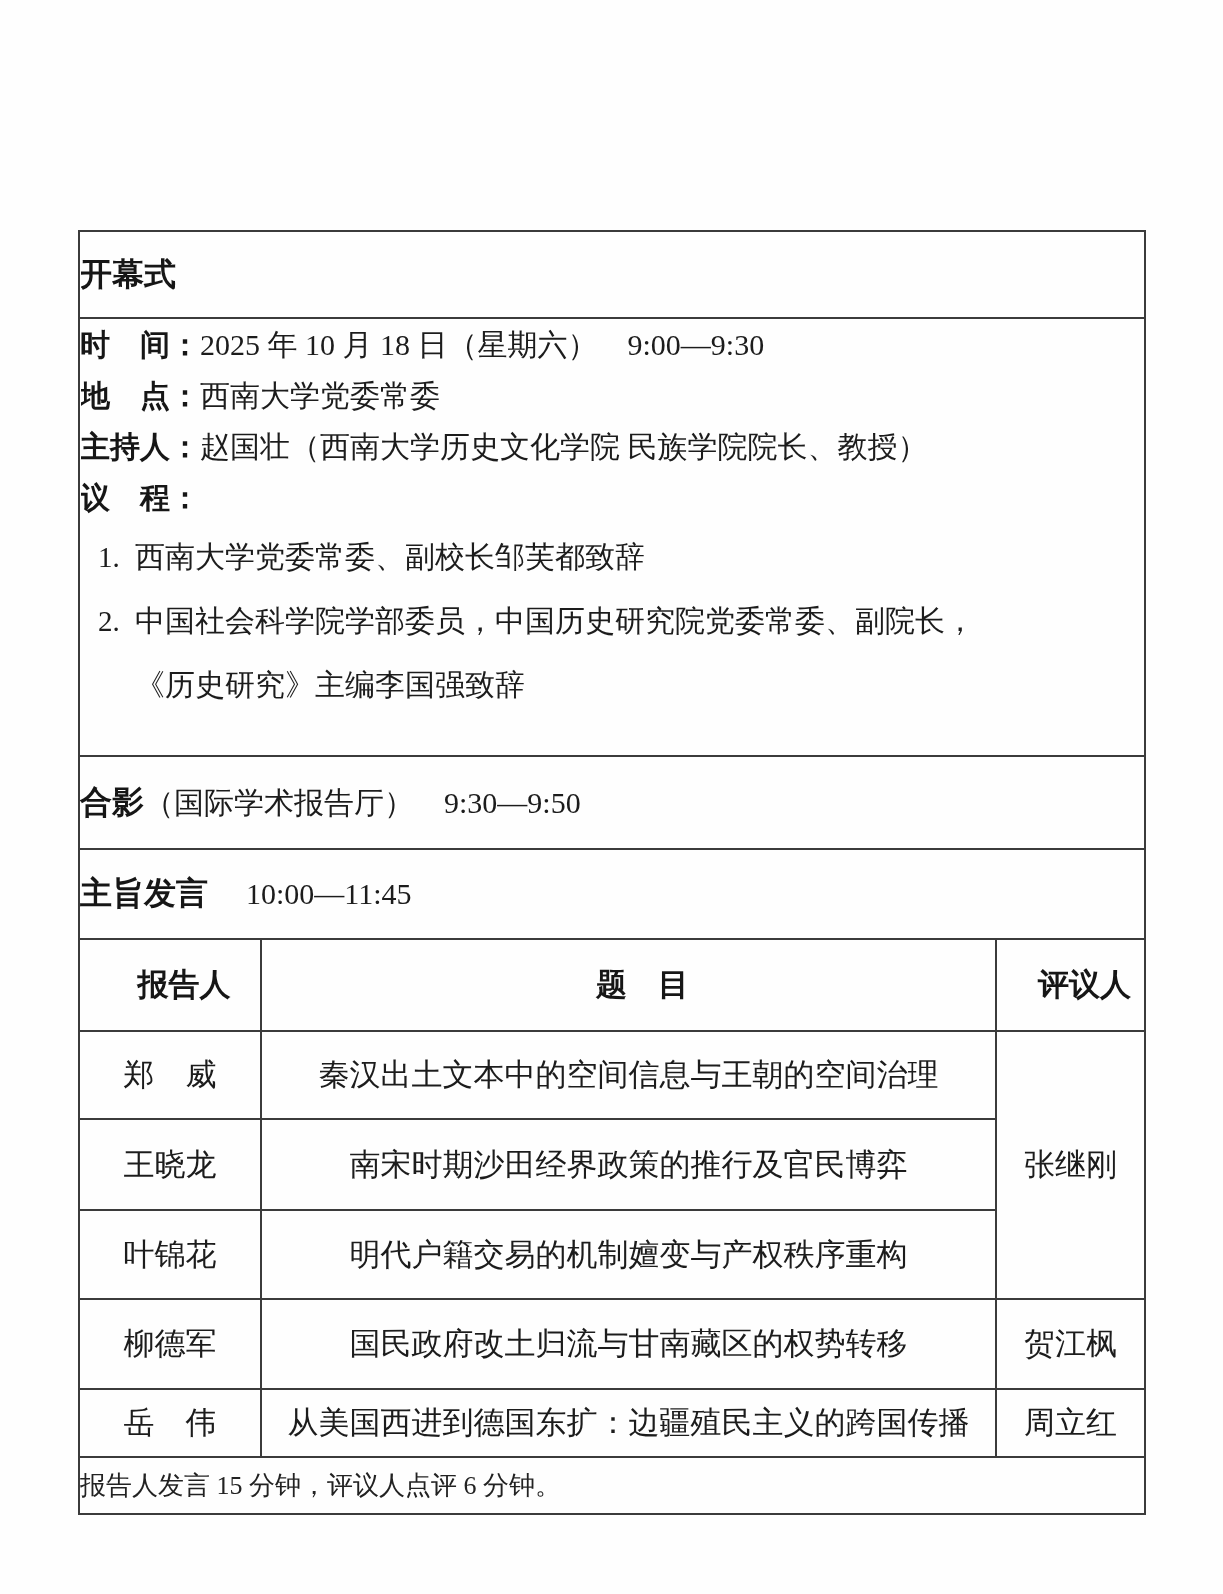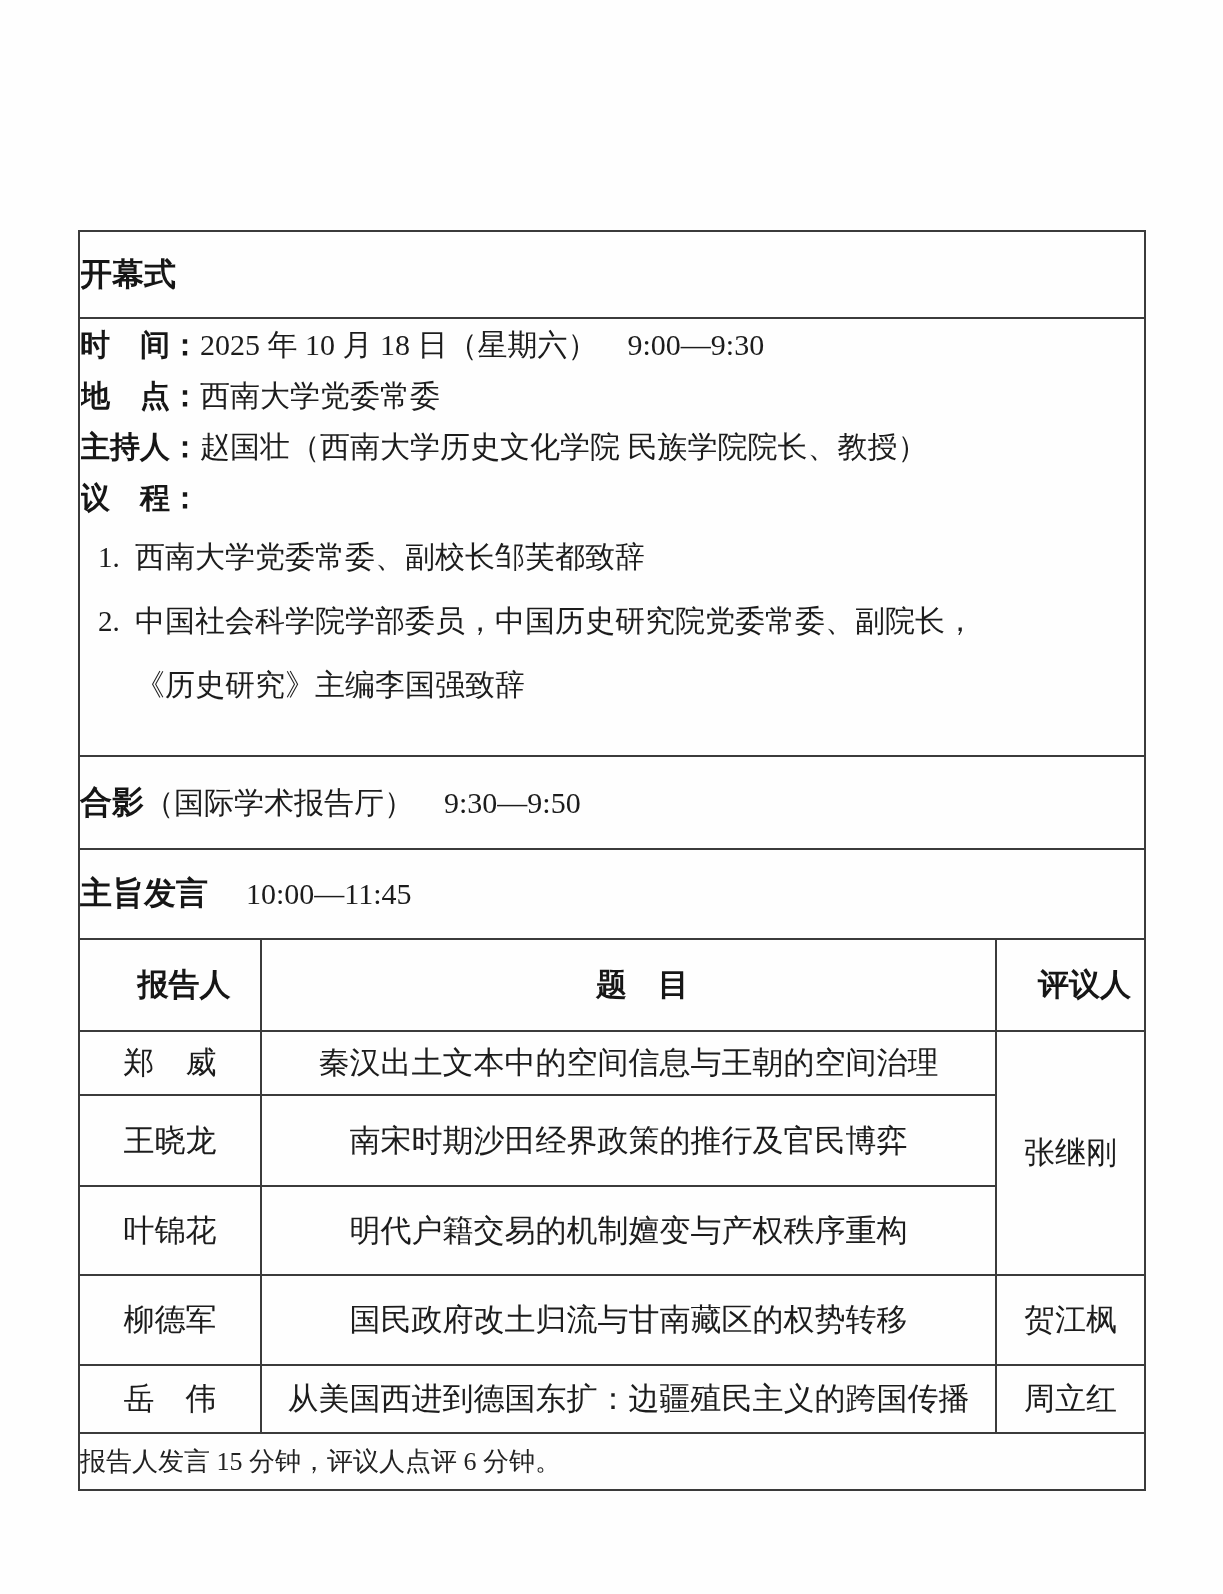--- a/index.html
+++ b/index.html
@@ -26,21 +26,21 @@
   table.agenda td, table.agenda th {
     border:2px solid #3b3b3b; padding:0; overflow:hidden;
   }
 
   
   tr.r-opening  { height:87px; }
   tr.r-details  { height:438px; }
   tr.r-photo    { height:93px;padding-left:23px; }
   tr.r-keynote  { height:90px; }
   tr.r-head     { height:92px; }
-  tr.r-b1 { height:64px; }
+  tr.r-b1 { height:88px; }
   tr.r-b2 { height:91px; }
   tr.r-b3 { height:89px; }
   tr.r-b4 { height:90px;padding-left:12px; }
   tr.r-b5 { height:68px; }
   tr.r-note { height:57px; }
 
   .sans-b {
     font-family:"Liberation Sans","DejaVu Sans",sans-serif;
     font-weight:700; color:#161616;
   }

